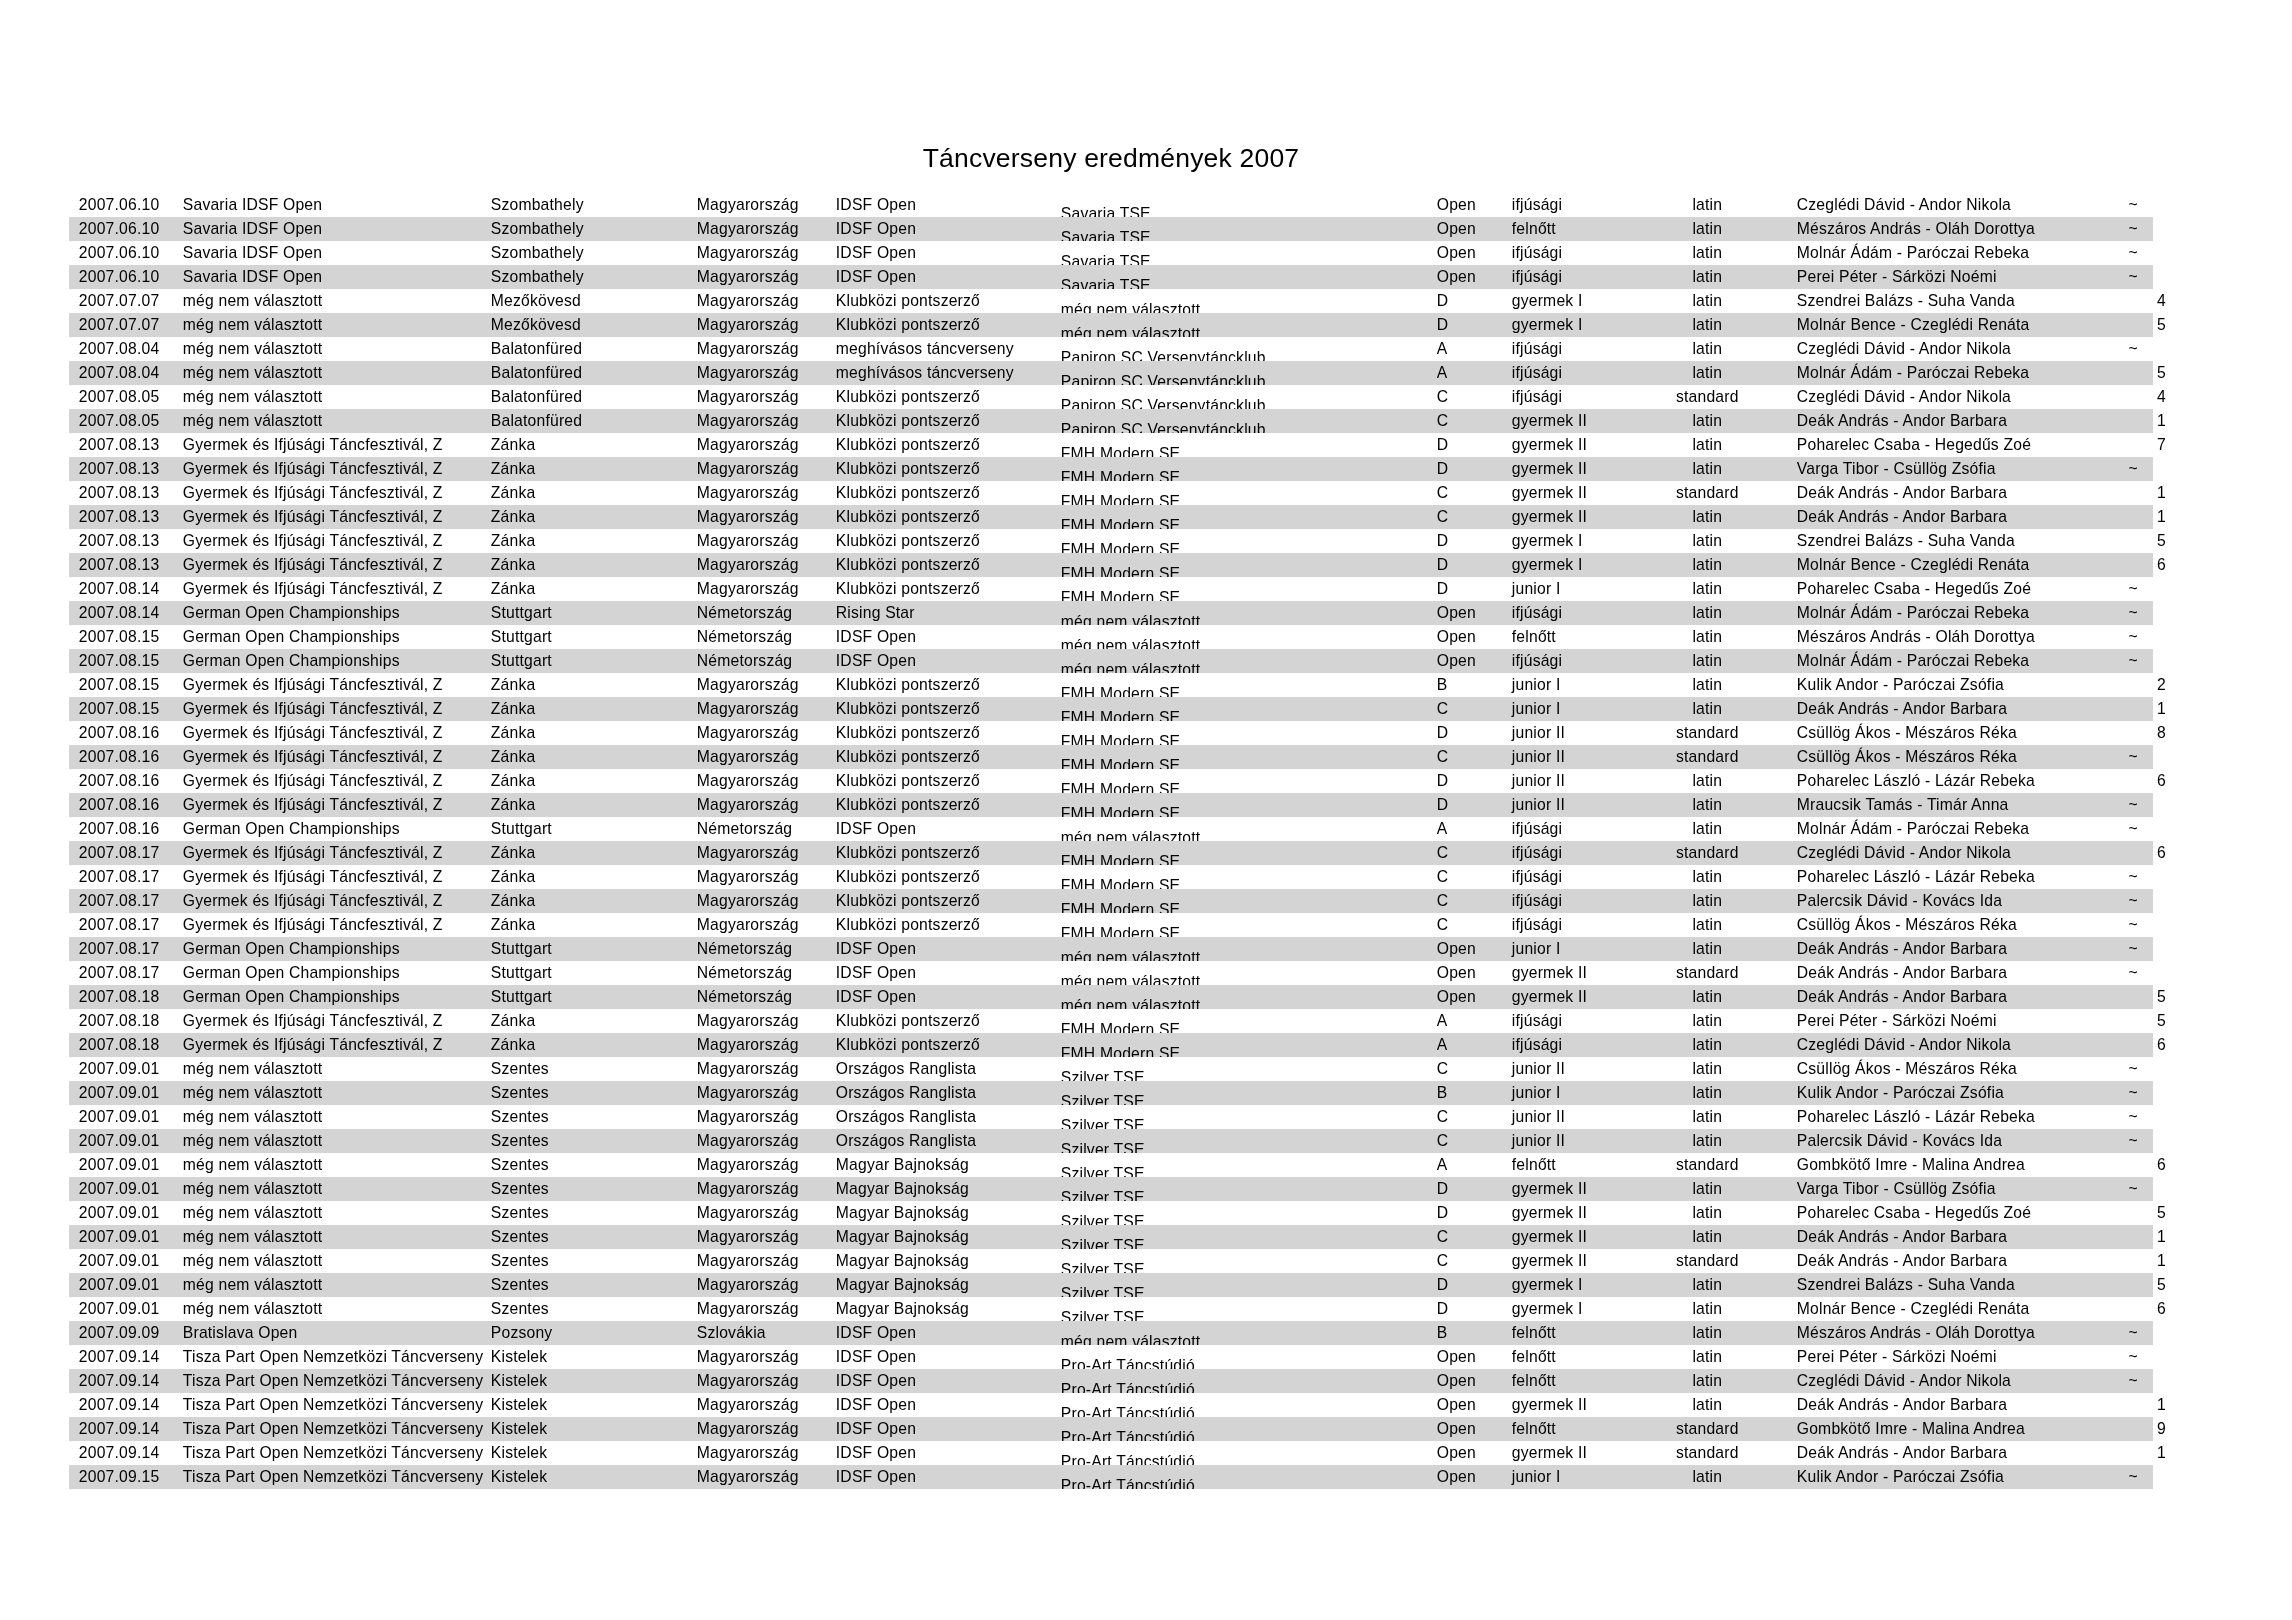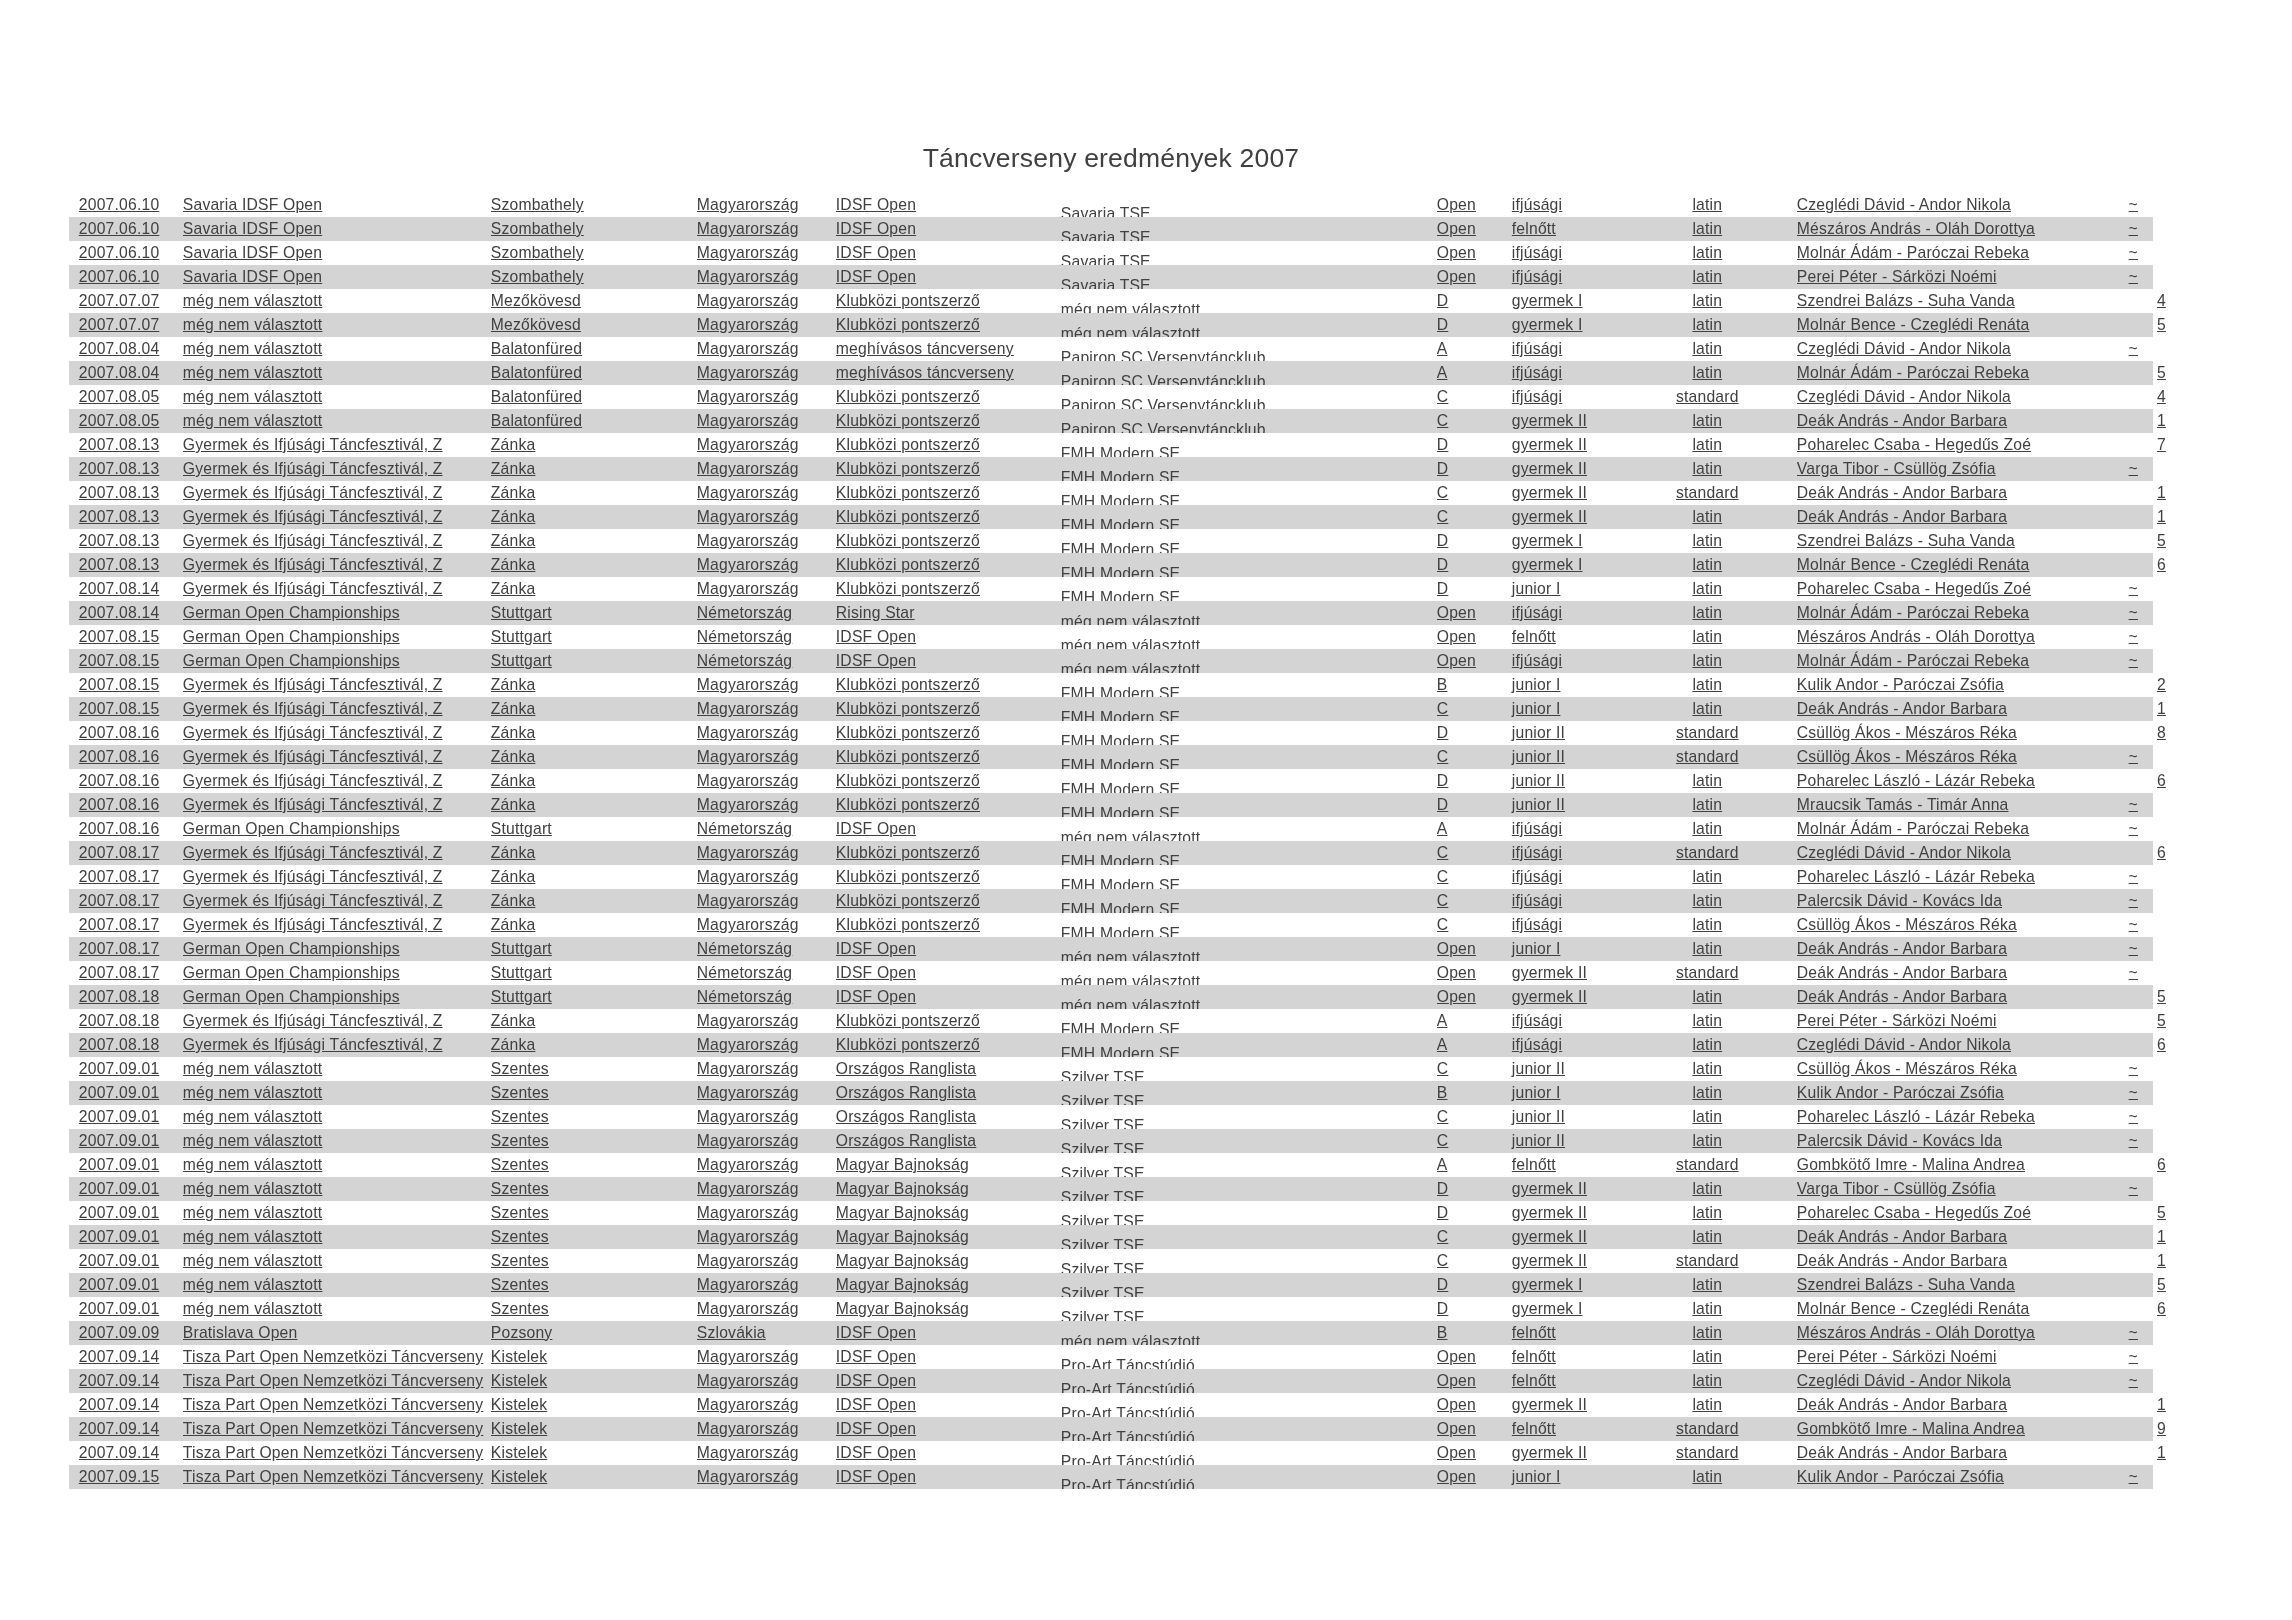--- a/index.html
+++ b/index.html
@@ -1,20 +1,20 @@
 <!DOCTYPE html>
 <html><head>
 <meta charset="utf-8">
 <style>
   html,body{margin:0;padding:0;background:#ffffff;}
   .page{position:relative;width:2293px;height:1620px;background:#ffffff;overflow:hidden;
-        font-family:"Liberation Sans",sans-serif;color:#404040;}
+        font-family:"Liberation Sans",sans-serif;color:#000000;}
   .title{position:absolute;top:143px;left:69px;width:2084px;text-align:center;
          font-size:26.5px;letter-spacing:0.2px;}
-  .table{position:absolute;top:193px;left:69px;width:2084px;text-decoration:underline;}
+  .table{position:absolute;top:193px;left:69px;width:2084px;}
   .row{display:flex;height:24px;line-height:24px;background:#ffffff;
        font-size:15.7px;letter-spacing:0.2px;white-space:nowrap;}
   .row.alt{background:#d4d4d4;}
   .cell{display:block;overflow:hidden;flex:0 0 auto;}
   .c0{width:104px;padding-left:9.8px;}   
   .c1{width:308px;}                     
   .c2{width:206px;}                     
   .c3{width:139px;}                     
   .c4{width:225px;}                     
   .c5{width:376px;margin-top:9px;}                     

